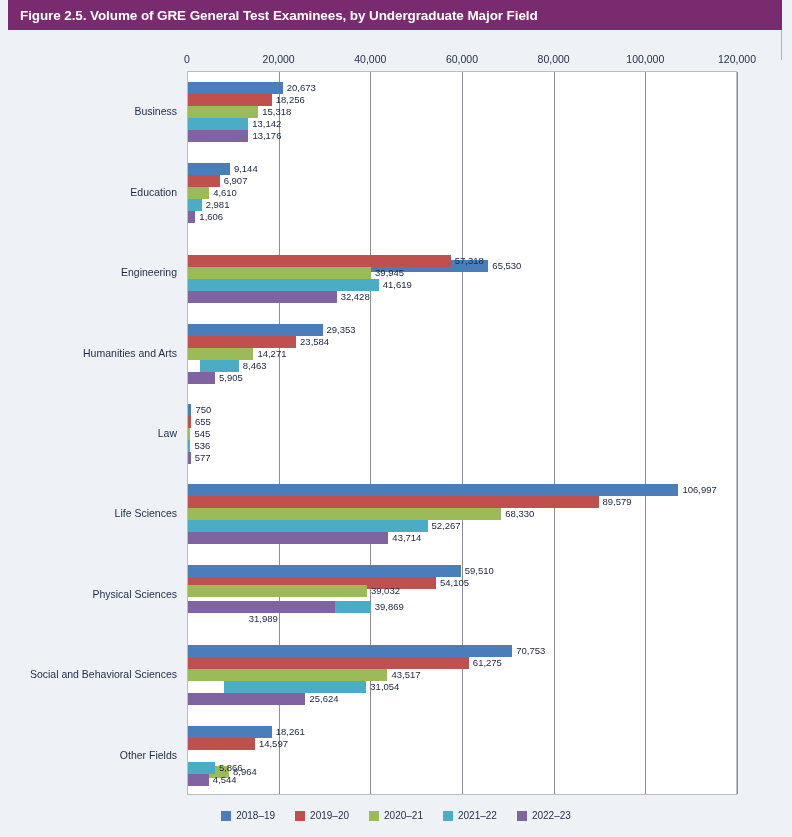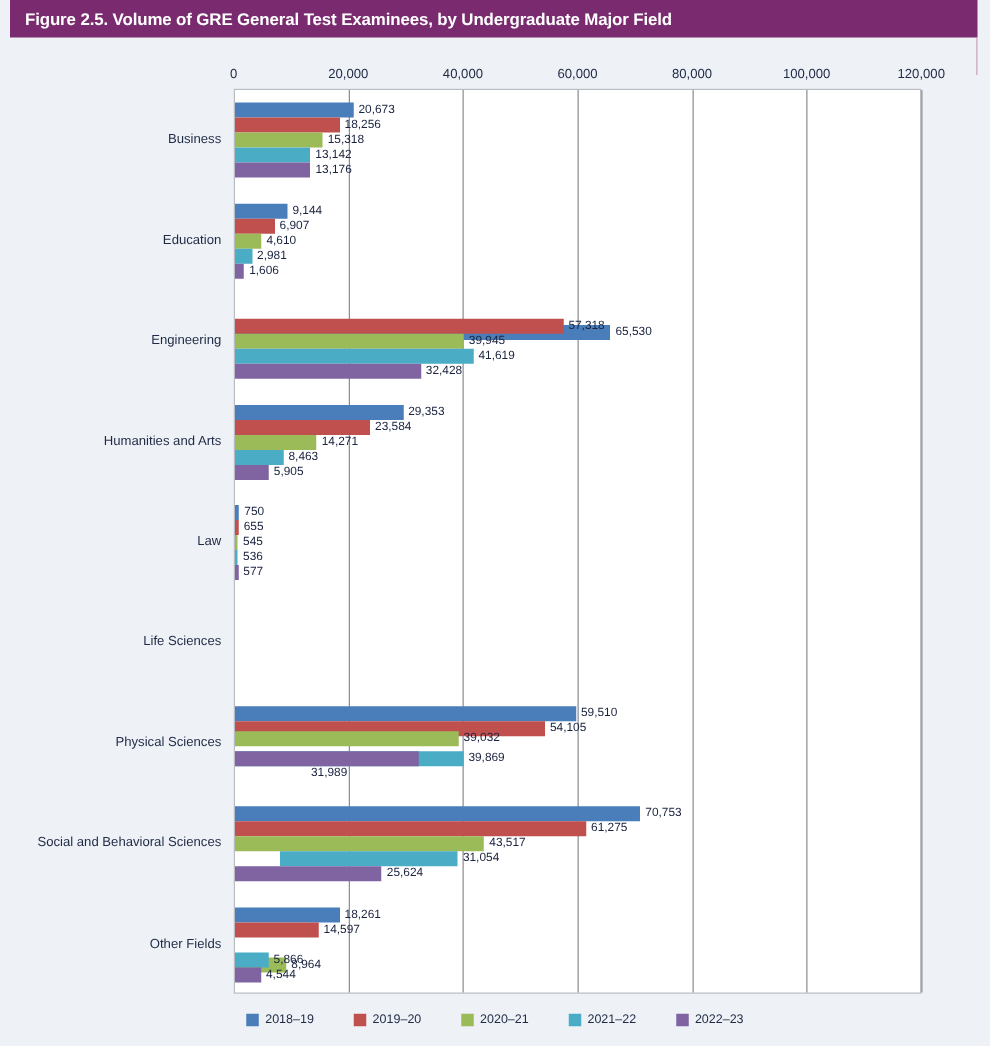--- a/index.html
+++ b/index.html
@@ -123,21 +123,21 @@
   }
   
   .legend {
     position: absolute;
     left: 0;
     top: 810px;
     width: 792px;
     display: flex;
     justify-content: center;
     align-items: center;
-    gap: 32px;
+    gap: 20px;
     text-align: center;
   }
   .legend-item {
     display: flex;
     align-items: center;
     gap: 5px;
   }
   .legend-swatch {
     width: 10px;
     height: 10px;
@@ -248,21 +248,21 @@
           <span class="bar-label">29,353</span>
         </div>
         <div class="bar-row" style="top: 12px;">
           <div class="bar" style="width: 108.093px; background: rgb(192, 80, 77);"></div>
           <span class="bar-label">23,584</span>
         </div>
         <div class="bar-row" style="top: 24px;">
           <div class="bar" style="width: 65.4087px; background: rgb(155, 187, 89);"></div>
           <span class="bar-label">14,271</span>
         </div>
-        <div class="bar-row" style="top: 36px;">
+        <div class="bar-row" style="top: 36px; padding-left: 12px;">
           <div class="bar" style="width: 38.7888px; background: rgb(75, 172, 198);"></div>
           <span class="bar-label">8,463</span>
         </div>
         <div class="bar-row" style="top: 48px;">
           <div class="bar" style="width: 27.0646px; background: rgb(128, 100, 162);"></div>
           <span class="bar-label">5,905</span>
         </div>
       </div>
       <div class="group" style="top: 332px; height: 60px;">
         <div class="bar-row" style="top: 0px;">
@@ -277,20 +277,42 @@
           <div class="bar" style="width: 2.49792px; background: rgb(155, 187, 89);"></div>
           <span class="bar-label">545</span>
         </div>
         <div class="bar-row" style="top: 36px;">
           <div class="bar" style="width: 2.45667px; background: rgb(75, 172, 198);"></div>
           <span class="bar-label">536</span>
         </div>
         <div class="bar-row" style="top: 48px;">
           <div class="bar" style="width: 2.64458px; background: rgb(128, 100, 162);"></div>
           <span class="bar-label">577</span>
+        </div>
+      </div>
+      <div class="group" style="top: 412.444px; height: 60px;">
+        <div class="bar-row" style="top: 0px;">
+          <div class="bar" style="width: 490.403px; background: rgb(74, 126, 187);"></div>
+          <span class="bar-label">106,997</span>
+        </div>
+        <div class="bar-row" style="top: 12px;">
+          <div class="bar" style="width: 410.57px; background: rgb(192, 80, 77);"></div>
+          <span class="bar-label">89,579</span>
+        </div>
+        <div class="bar-row" style="top: 24px;">
+          <div class="bar" style="width: 313.179px; background: rgb(155, 187, 89);"></div>
+          <span class="bar-label">68,330</span>
+        </div>
+        <div class="bar-row" style="top: 36px;">
+          <div class="bar" style="width: 239.557px; background: rgb(75, 172, 198);"></div>
+          <span class="bar-label">52,267</span>
+        </div>
+        <div class="bar-row" style="top: 48px;">
+          <div class="bar" style="width: 200.356px; background: rgb(128, 100, 162);"></div>
+          <span class="bar-label">43,714</span>
         </div>
       </div>
       <div class="group" style="top: 492.889px; height: 60px;">
         <div class="bar-row" style="top: 0px;">
           <div class="bar" style="width: 272.754px; background: rgb(74, 126, 187);"></div>
           <span class="bar-label">59,510</span>
         </div>
         <div class="bar-row" style="top: 12px;">
           <div class="bar" style="width: 247.981px; background: rgb(192, 80, 77);"></div>
           <span class="bar-label">54,105</span>

